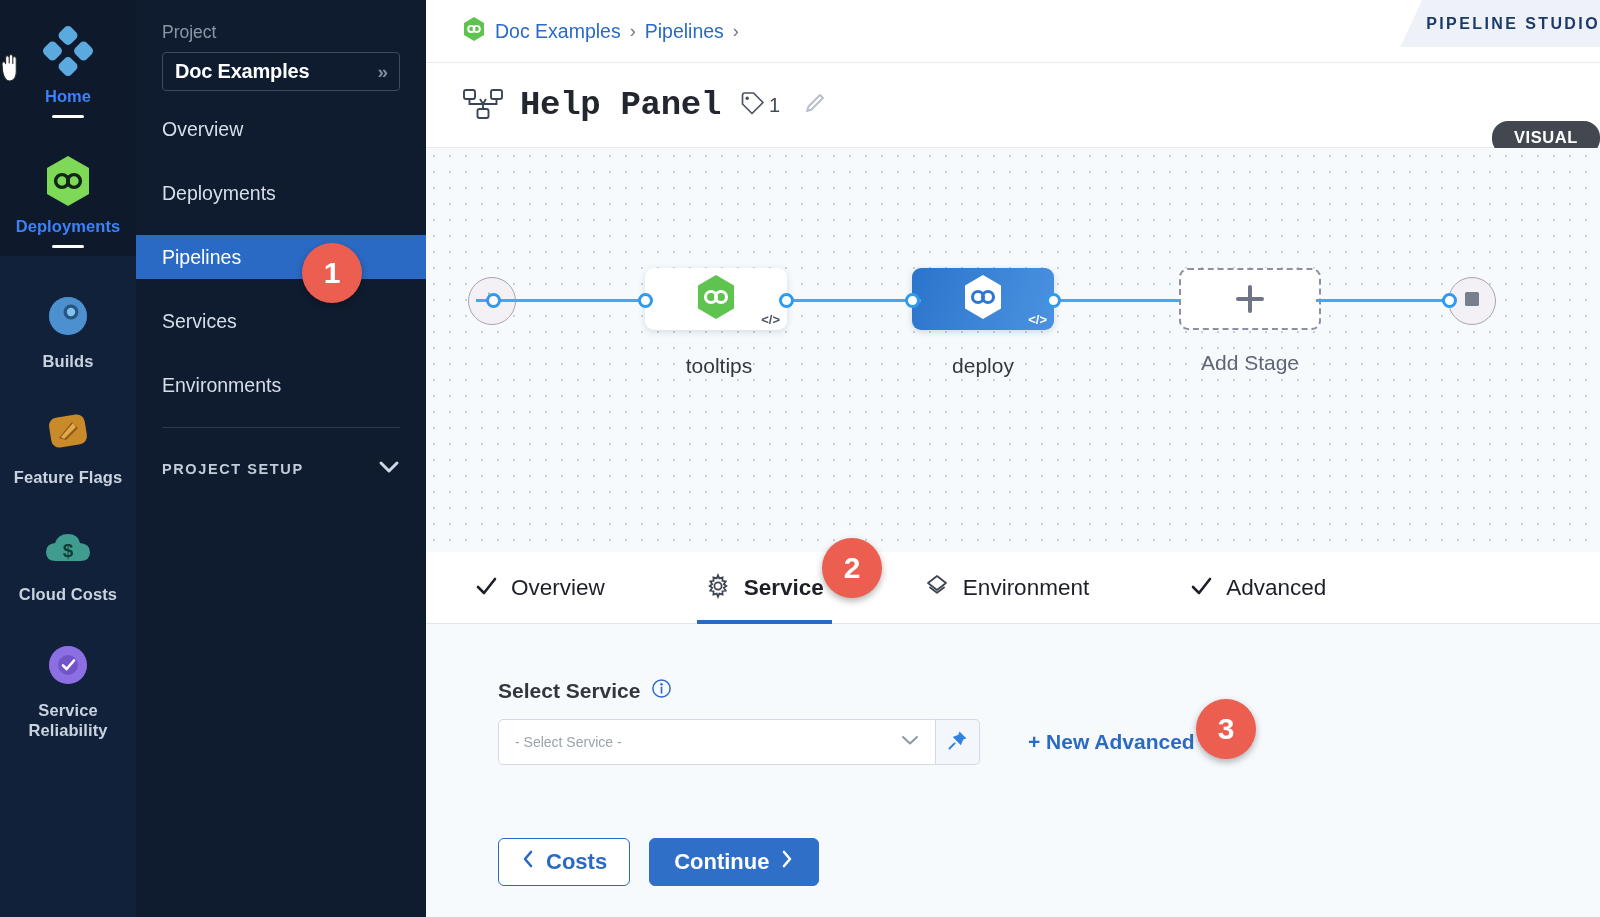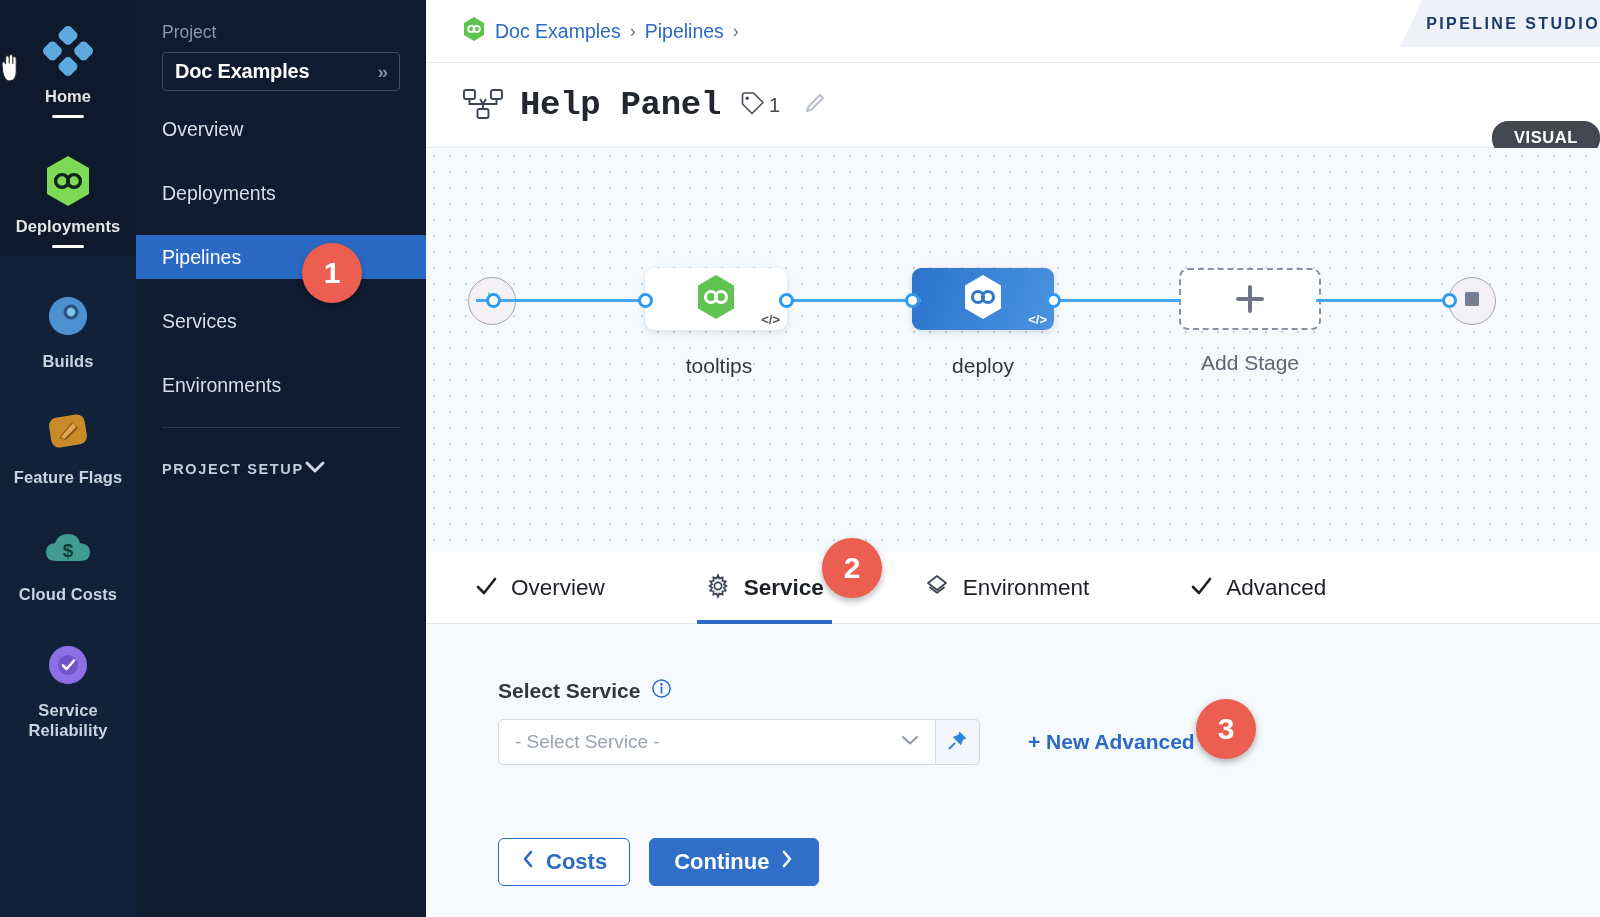--- a/index.html
+++ b/index.html
@@ -16,21 +16,21 @@
   .rail-top { background: #0e1a2b; padding-top: 14px; }
   .rail-item {
     display: flex; flex-direction: column; align-items: center;
     padding: 10px 4px 8px; cursor: pointer; position: relative;
   }
   .rail-ico { width: 54px; height: 54px; display: flex; align-items: center; justify-content: center; }
   .rail-label {
     margin-top: 8px; font-size: 16.5px; font-weight: 700;
     color: #c9d3e0; text-align: center; line-height: 1.22; letter-spacing: .1px;
   }
-  .rail-item.active .rail-label { color: #e5e5e5; }
+  .rail-item.active .rail-label { color: #3b82f6; }
   .rail-underline { width: 32px; height: 3px; background: #ffffff; border-radius: 2px; margin-top: 9px; }
   .rail-bottom { padding-top: 16px; }
   .rail-bottom .rail-item { padding: 17px 4px 17px; }
 
   
   .cursor { position: absolute; left: 0px; top: 50px; width: 30px; height: 34px; z-index: 60; pointer-events: none; }
 
   
   .side { width: 290px; flex: 0 0 290px; height: 917px; background: #0f1c30; padding: 22px 0 0; position: relative; }
   .side-lbl { font-size: 17.5px; color: #8a96a8; padding: 0 26px; margin-bottom: 9px; }
@@ -42,21 +42,21 @@
   .proj-sel .nm { font-size: 20px; font-weight: 700; color: #ffffff; letter-spacing: -.2px; }
   .proj-sel .chv { color: #7e8ca0; font-size: 19px; font-weight: 700; letter-spacing: -3px; padding-right: 4px;}
   .side-nav { margin-top: 16px; }
   .side-nav-item {
     height: 44px; display: flex; align-items: center; padding: 0 26px;
     font-size: 19.5px; color: #d7dee8; cursor: pointer; margin-bottom: 20px; position: relative;
   }
   .side-nav-item.active { background: #2a6ac4; color: #ffffff; }
   .side-sep { height: 1px; background: #2b3a52; margin: 8px 26px 0; }
   .side-setup {
-    display: flex; align-items: center; justify-content: flex-start;
+    display: flex; align-items: center; justify-content: space-between;
     padding: 0 26px; height: 46px; margin-top: 18px; cursor: pointer;
   }
   .side-setup .t { font-size: 14.5px; letter-spacing: 1.6px; font-weight: 700; color: #c3ccd9; }
 
   
   .main { flex: 1; height: 917px; background: #ffffff; display: flex; flex-direction: column; position: relative; }
 
   .crumb-bar { height: 62px; display: flex; align-items: center; padding-left: 36px; background: #fff; }
   .crumb { display: flex; align-items: center; gap: 9px; font-size: 19.5px; }
   .crumb a { color: #2a6ac4; text-decoration: none; cursor: pointer; }
@@ -137,21 +137,21 @@
   
   .form { flex: 1; background: #f6fafd; padding: 54px 0 0 72px; }
   .f-label { display: flex; align-items: center; gap: 11px; margin-bottom: 15px; }
   .f-label span { font-size: 21px; font-weight: 700; color: #32363e; }
   .sel-row { display: flex; align-items: center; }
   .sel-box {
     width: 438px; height: 46px; background: #ffffff; border: 1px solid #d4dae3;
     border-radius: 5px 0 0 5px; display: flex; align-items: center; justify-content: space-between;
     padding: 0 14px 0 16px; cursor: pointer;
   }
-  .sel-box .ph { font-size: 19px; color: #9aa3ae; }
+  .sel-box .ph { font-size: 14px; color: #9aa3ae; }
   .pin-btn {
     width: 44px; height: 46px; background: #f3f6fa; border: 1px solid #d4dae3; border-left: none;
     border-radius: 0 5px 5px 0; display: flex; align-items: center; justify-content: center; cursor: pointer;
   }
   .new-svc {
     margin-left: 48px; font-size: 21px; font-weight: 700; color: #2a6ac4; cursor: pointer; white-space: nowrap;
   }
   .btn-row { display: flex; align-items: center; gap: 19px; margin-top: 73px; }
   .btn {
     height: 48px; border-radius: 6px; display: flex; align-items: center; gap: 11px;

